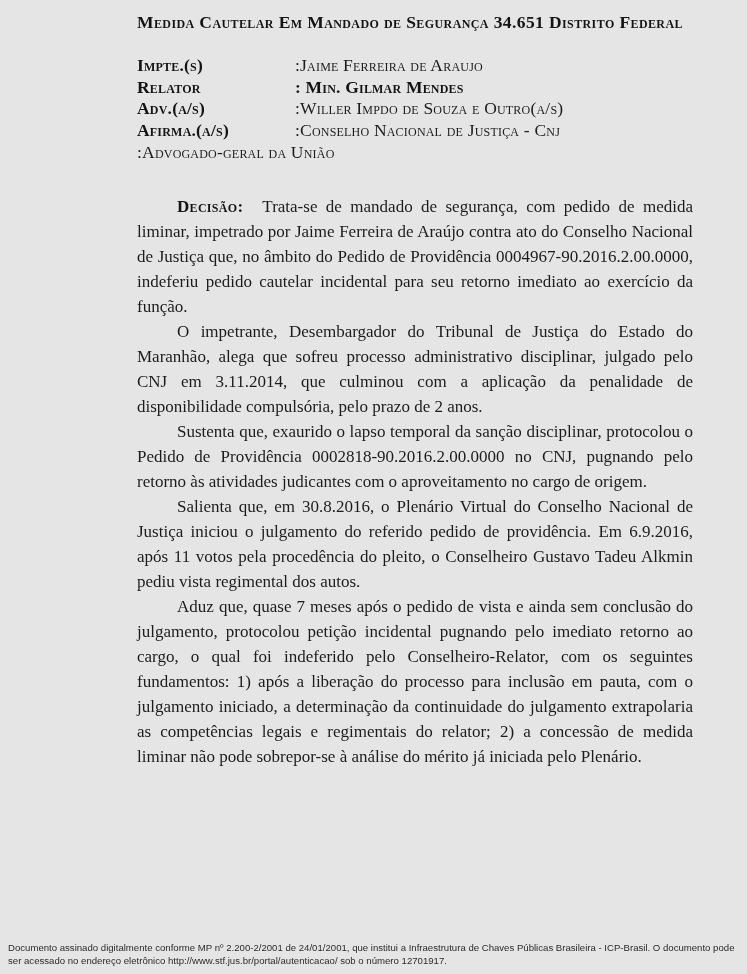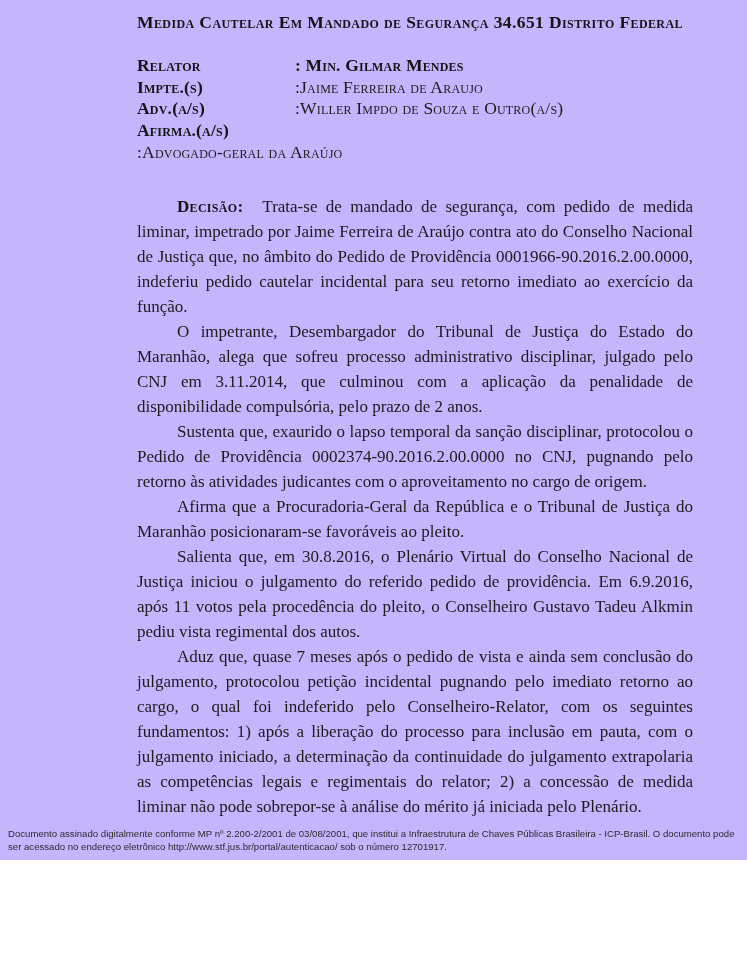--- a/index.html
+++ b/index.html
@@ -1,20 +1,20 @@
 <!DOCTYPE html>
 <html lang="pt-BR"><head>
 <meta charset="utf-8">
 <style>
   html, body { margin: 0; padding: 0; background: #ffffff; }
   .page {
     position: relative;
     width: 747px;
-    height: 860px;
-    background: #c4b5fd;
+    height: 974px;
+    background: #e5e5e5;
     overflow: hidden;
     color: #1c1c1c;
     font-family: "Liberation Serif", "DejaVu Serif", serif;
   }
   .content {
     position: absolute;
     left: 137px;
     top: 9px;
     width: 556px;
   }
@@ -78,44 +78,44 @@
 </head>
 <body>
 
 <div class="page">
   <div class="content">
 
     <div class="doc-title">Medida Cautelar Em Mandado de Segurança 34.651 Distrito Federal</div>
 
     <div class="parties">
       <div class="party-row">
+        <span class="party-label">Impte.(s)</span>
+        <span class="party-value">:Jaime Ferreira de Araujo</span>
+      </div>
+      <div class="party-row">
         <span class="party-label">Relator</span>
         <span class="party-value bold">: Min. Gilmar Mendes</span>
-      </div>
-      <div class="party-row">
-        <span class="party-label">Impte.(s)</span>
-        <span class="party-value">:Jaime Ferreira de Araujo</span>
       </div>
       <div class="party-row">
         <span class="party-label">Adv.(a/s)</span>
         <span class="party-value">:Willer Impdo de Souza e Outro(a/s)</span>
       </div>
       <div class="party-row">
         <span class="party-label">Afirma.(a/s)</span>
+        <span class="party-value">:Conselho Nacional de Justiça - Cnj</span>
       </div>
       <div class="party-row">
-        <span class="party-value">:Advogado-geral da Araújo</span>
+        <span class="party-value">:Advogado-geral da União</span>
       </div>
     </div>
 
     <div class="body-text">
-      <p><span class="decision-lead">Decisão:</span><span>Trata-se de mandado de segurança, com pedido de medida liminar, impetrado por Jaime Ferreira de Araújo contra ato do Conselho Nacional de Justiça que, no âmbito do Pedido de Providência 0001966-90.2016.2.00.0000, indeferiu pedido cautelar incidental para seu retorno imediato ao exercício da função.</span></p>
+      <p><span class="decision-lead">Decisão:</span><span>Trata-se de mandado de segurança, com pedido de medida liminar, impetrado por Jaime Ferreira de Araújo contra ato do Conselho Nacional de Justiça que, no âmbito do Pedido de Providência 0004967-90.2016.2.00.0000, indeferiu pedido cautelar incidental para seu retorno imediato ao exercício da função.</span></p>
       <p>O impetrante, Desembargador do Tribunal de Justiça do Estado do Maranhão, alega que sofreu processo administrativo disciplinar, julgado pelo CNJ em 3.11.2014, que culminou com a aplicação da penalidade de disponibilidade compulsória, pelo prazo de 2 anos.</p>
-      <p>Sustenta que, exaurido o lapso temporal da sanção disciplinar, protocolou o Pedido de Providência 0002374-90.2016.2.00.0000 no CNJ, pugnando pelo retorno às atividades judicantes com o aproveitamento no cargo de origem.</p>
-      <p>Afirma que a Procuradoria-Geral da República e o Tribunal de Justiça do Maranhão posicionaram-se favoráveis ao pleito.</p>
+      <p>Sustenta que, exaurido o lapso temporal da sanção disciplinar, protocolou o Pedido de Providência 0002818-90.2016.2.00.0000 no CNJ, pugnando pelo retorno às atividades judicantes com o aproveitamento no cargo de origem.</p>
       <p>Salienta que, em 30.8.2016, o Plenário Virtual do Conselho Nacional de Justiça iniciou o julgamento do referido pedido de providência. Em 6.9.2016, após 11 votos pela procedência do pleito, o Conselheiro Gustavo Tadeu Alkmin pediu vista regimental dos autos.</p>
       <p>Aduz que, quase 7 meses após o pedido de vista e ainda sem conclusão do julgamento, protocolou petição incidental pugnando pelo imediato retorno ao cargo, o qual foi indeferido pelo Conselheiro-Relator, com os seguintes fundamentos: 1) após a liberação do processo para inclusão em pauta, com o julgamento iniciado, a determinação da continuidade do julgamento extrapolaria as competências legais e regimentais do relator; 2) a concessão de medida liminar não pode sobrepor-se à análise do mérito já iniciada pelo Plenário.</p>
     </div>
 
   </div>
 
-  <div class="footer-note">Documento assinado digitalmente conforme MP nº 2.200-2/2001 de 03/08/2001, que institui a Infraestrutura de Chaves Públicas Brasileira - ICP-Brasil. O documento pode ser acessado no endereço eletrônico http://www.stf.jus.br/portal/autenticacao/ sob o número 12701917.</div>
+  <div class="footer-note">Documento assinado digitalmente conforme MP nº 2.200-2/2001 de 24/01/2001, que institui a Infraestrutura de Chaves Públicas Brasileira - ICP-Brasil. O documento pode ser acessado no endereço eletrônico http://www.stf.jus.br/portal/autenticacao/ sob o número 12701917.</div>
 </div>
 
 </body></html>

